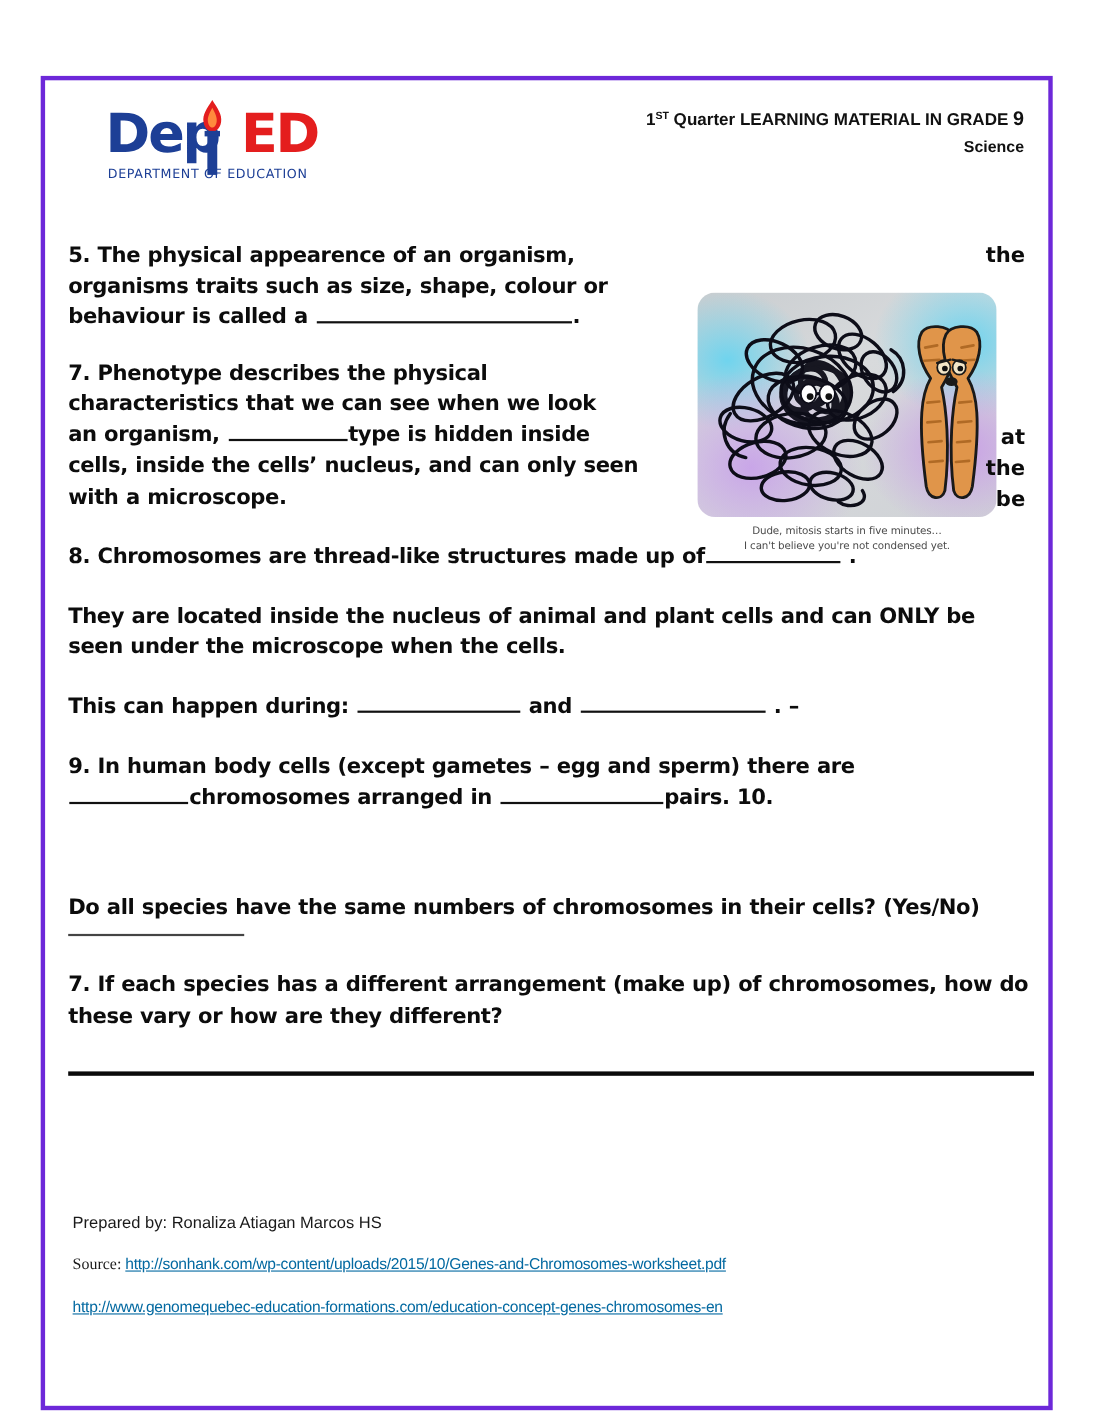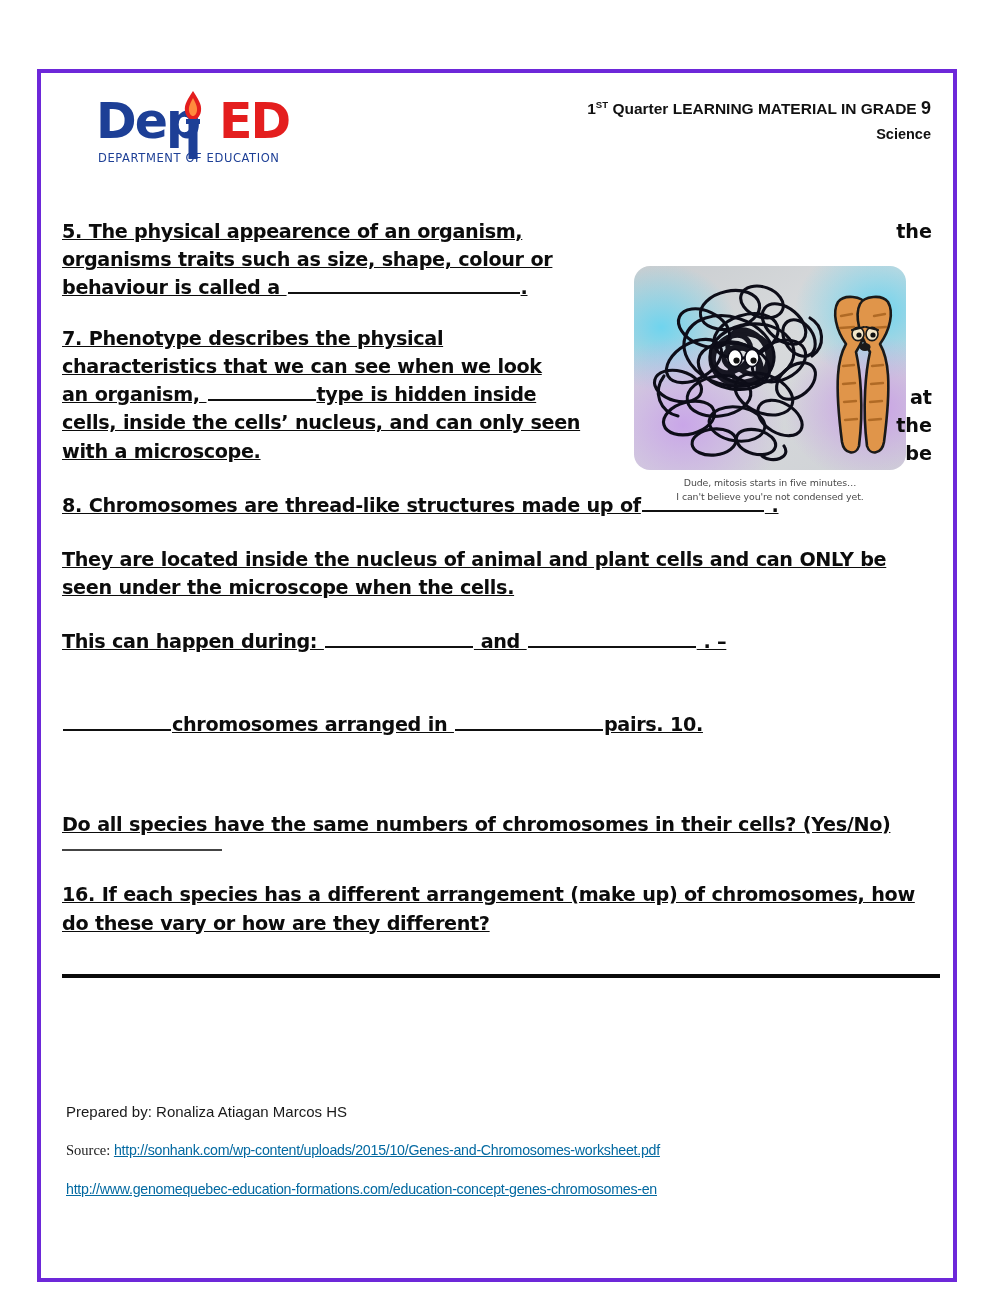--- a/index.html
+++ b/index.html
@@ -109,21 +109,20 @@
   }
   .qtext {
     font-family: "DejaVu Sans", sans-serif;
     font-weight: bold;
     font-size: 19.2px;
     line-height: 1.47;
     color: #0c0c0c;
     letter-spacing: -0.35px;
     margin: 0 0 17px 0;
     word-spacing: 0.4px;
-    text-decoration: underline;
   }
 
   .blank {
     display: inline-block;
     border-bottom: 2px solid #111;
     vertical-align: baseline;
     height: 0.92em;
     margin: 0 1px;
   }
   .b-xl  { width: 232px; }
@@ -341,28 +340,28 @@
         <span>8. Chromosomes are thread-like structures made up of</span><span class="blank b-sm"></span><span> .</span>
       </p>
 
       <p class="qtext" style="margin-bottom:26px;">They are located inside the nucleus of animal and plant cells and can ONLY be seen under the microscope when the cells.</p>
 
       <p class="qtext" style="margin-bottom:26px;">
         <span>This can happen during: </span><span class="blank b-md"></span><span> and </span><span class="blank b-lg"></span><span> . –</span>
       </p>
 
       <p class="qtext" style="margin-bottom:72px;">
-        <br>
+        <span>9. In human body cells (except gametes – egg and sperm) there are </span><br>
         <span class="blank b-xs"></span><span>chromosomes arranged in </span><span class="blank b-md"></span><span>pairs. 10.</span>
       </p>
 
       <p class="qtext" style="margin-bottom:4px;">Do all species have the same numbers of chromosomes in their cells? (Yes/No)</p>
       <span class="blank b-ans"></span>
 
-      <p class="qtext" style="margin-top:30px;margin-bottom:0;">16. If each species has a different arrangement (make up) of chromosomes, how do these vary or how are they different?</p>
+      <p class="qtext" style="margin-top:30px;margin-bottom:0;">7. If each species has a different arrangement (make up) of chromosomes, how do these vary or how are they different?</p>
     </div>
 
     <div class="rule" style="top:901px;"></div>
 
     <div class="footer" style="top:1030px;position:absolute;">
       <div class="prepared">Prepared by: Ronaliza Atiagan Marcos HS</div>
       <div class="src-line">
         <span>Source:</span>
         <a class="src-link" href="#">http://sonhank.com/wp-content/uploads/2015/10/Genes-and-Chromosomes-worksheet.pdf</a>
       </div>

